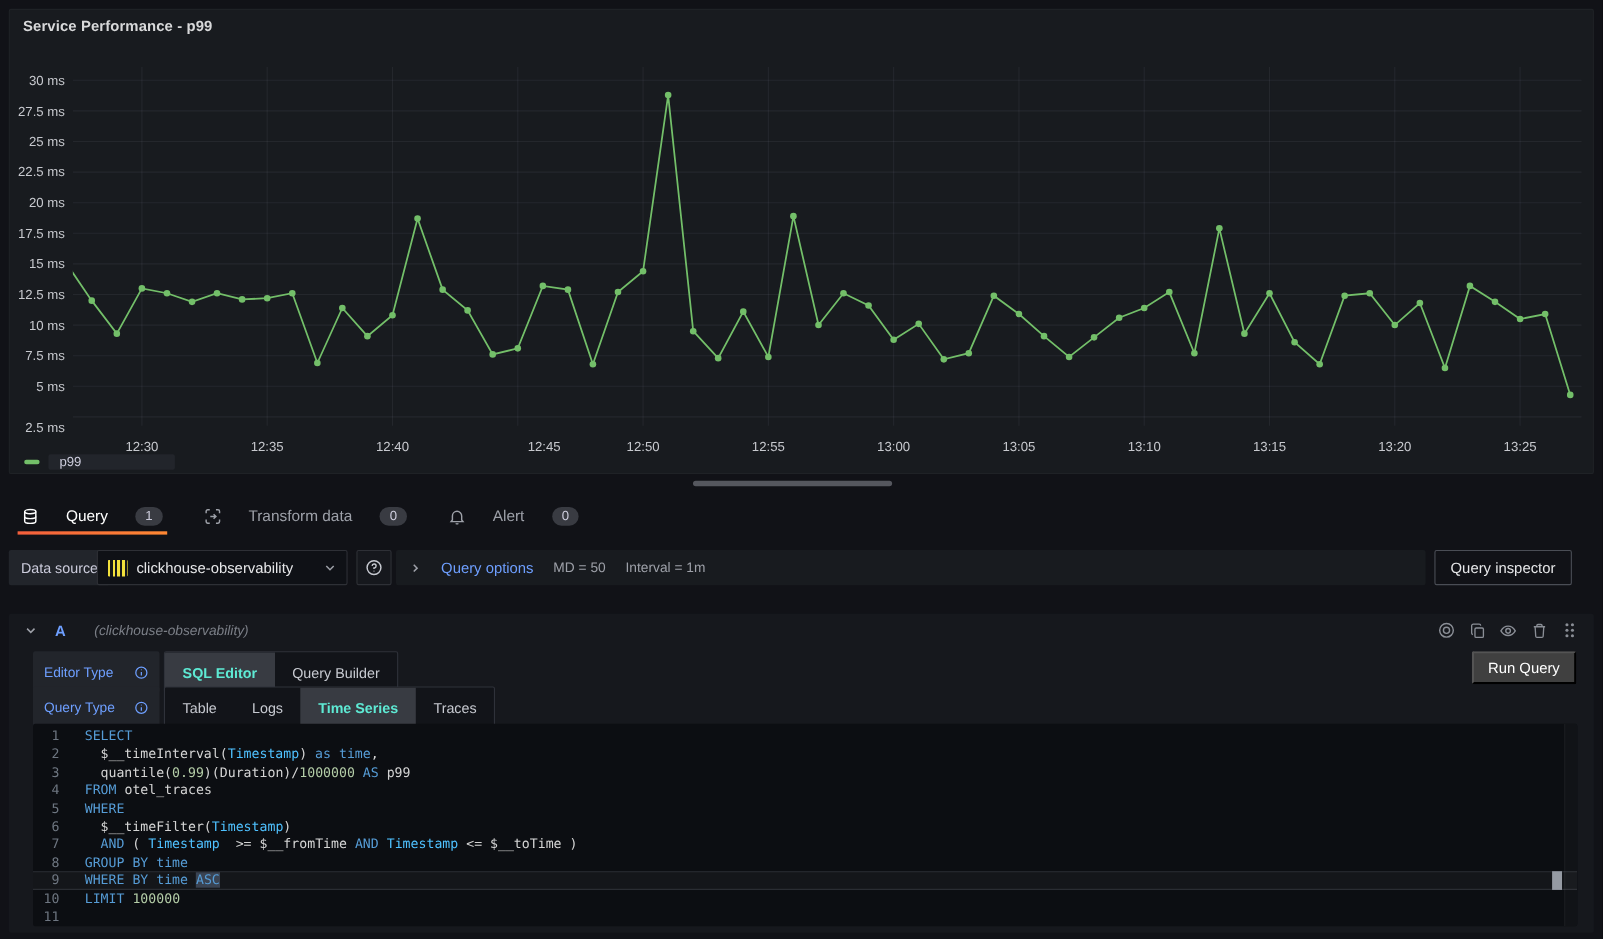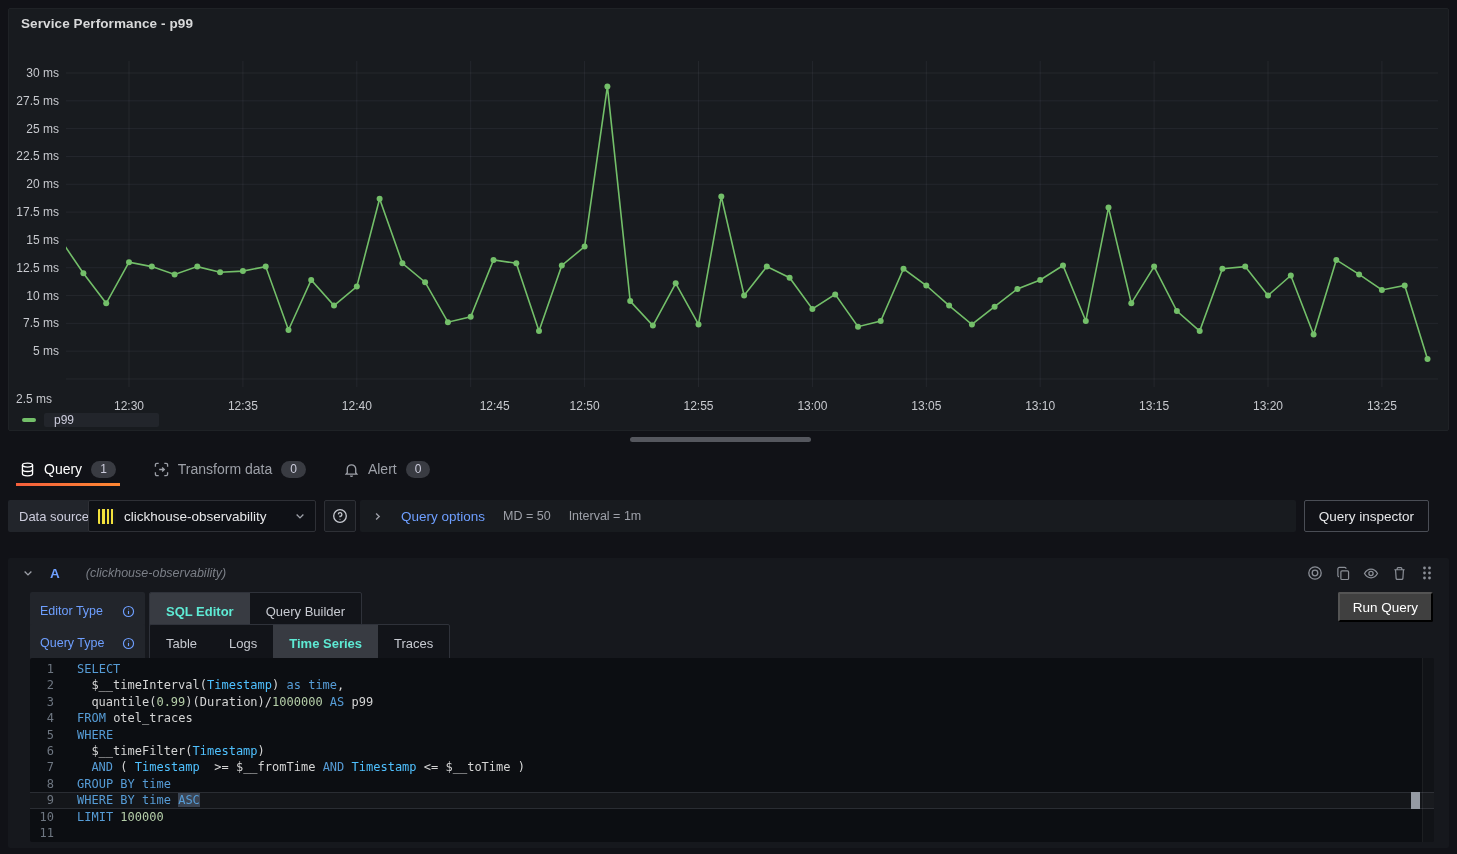--- a/index.html
+++ b/index.html
@@ -11,21 +11,21 @@
   .panel-title{position:absolute;left:12px;top:7px;font-size:13.5px;font-weight:700;color:#d8d9da;letter-spacing:.1px;}
   .plot{position:absolute;left:57px;top:52px;width:1372px;height:332px;overflow:hidden;}
   .ylab{position:absolute;width:50px;text-align:right;font-size:12px;color:#c7c9ce;transform:translateY(-50%);}
   .xlab{position:absolute;top:390px;font-size:12px;color:#c7c9ce;transform:translateX(-50%);}
   .legend{position:absolute;left:13px;top:404px;display:flex;align-items:center;gap:8px;}
   .legend .swatch{width:14px;height:4px;border-radius:2px;}
   .legend .lbl{font-size:12px;color:#ccccdc;}
   .hscroll{position:absolute;left:630px;top:437px;width:181px;height:5px;border-radius:3px;background:#55575e;}
   
   .tabs{position:absolute;left:8px;top:452px;right:8px;height:34px;display:flex;align-items:center;gap:30px;padding-left:8px;}
-  .tab{position:relative;height:100%;display:flex;align-items:center;gap:9px;padding:0 4px;cursor:pointer;color:#9da0a8;}
+  .tab{position:relative;height:100%;display:flex;align-items:center;gap:25px;padding:0 4px;cursor:pointer;color:#9da0a8;}
   .tab .tlabel{font-size:14px;}
   .tab.active{color:#fff;}
   .tab.active .tlabel{font-weight:500;}
   .tab.active::after{content:"";position:absolute;left:0;right:0;bottom:0;height:3px;
         background:linear-gradient(90deg,#f55f3c,#ff8833);}
   .badge{background:#393b42;color:#ccccdc;border-radius:9px;padding:1px 9px;font-size:12px;line-height:15px;}
   .ticon{display:flex;align-items:center;}
   
   .toolbar{position:absolute;left:0;top:500px;width:100%;height:32px;}
   .chip{position:absolute;left:8px;top:0;height:32px;display:flex;align-items:center;padding:0 11px;
@@ -85,21 +85,21 @@
         <div class="ylab" style="left: 0px; top: 91.8175px;">27.5 ms</div>
         <div class="ylab" style="left: 0px; top: 119.635px;">25 ms</div>
         <div class="ylab" style="left: 0px; top: 147.452px;">22.5 ms</div>
         <div class="ylab" style="left: 0px; top: 175.27px;">20 ms</div>
         <div class="ylab" style="left: 0px; top: 203.088px;">17.5 ms</div>
         <div class="ylab" style="left: 0px; top: 230.905px;">15 ms</div>
         <div class="ylab" style="left: 0px; top: 258.723px;">12.5 ms</div>
         <div class="ylab" style="left: 0px; top: 286.54px;">10 ms</div>
         <div class="ylab" style="left: 0px; top: 314.358px;">7.5 ms</div>
         <div class="ylab" style="left: 0px; top: 342.175px;">5 ms</div>
-        <div class="ylab" style="left: 0px; top: 390px; text-align: center;">2.5 ms</div>
+        <div class="ylab" style="left: 0px; top: 380px;">2.5 ms</div>
       </div>
     <div class="plot" id="plot">
         <svg viewBox="0 0 1372 332" width="1372" height="332">
           <line x1="0" x2="1372" y1="12" y2="12" stroke="rgba(204,204,220,0.07)"></line>
           <line x1="0" x2="1372" y1="39.8175" y2="39.8175" stroke="rgba(204,204,220,0.07)"></line>
           <line x1="0" x2="1372" y1="67.635" y2="67.635" stroke="rgba(204,204,220,0.07)"></line>
           <line x1="0" x2="1372" y1="95.4525" y2="95.4525" stroke="rgba(204,204,220,0.07)"></line>
           <line x1="0" x2="1372" y1="123.27000000000001" y2="123.27000000000001" stroke="rgba(204,204,220,0.07)"></line>
           <line x1="0" x2="1372" y1="151.0875" y2="151.0875" stroke="rgba(204,204,220,0.07)"></line>
           <line x1="0" x2="1372" y1="178.905" y2="178.905" stroke="rgba(204,204,220,0.07)"></line>

